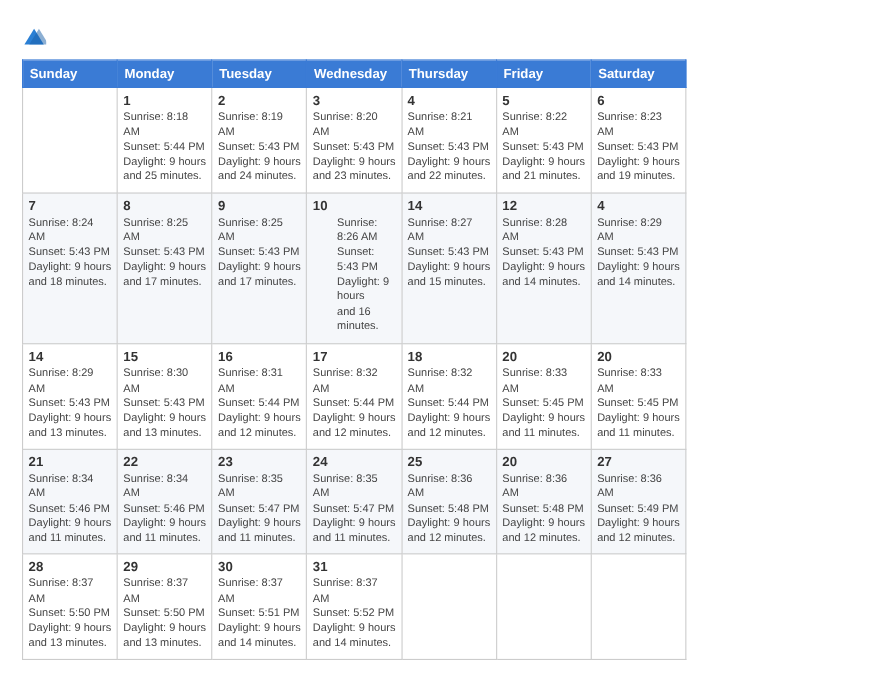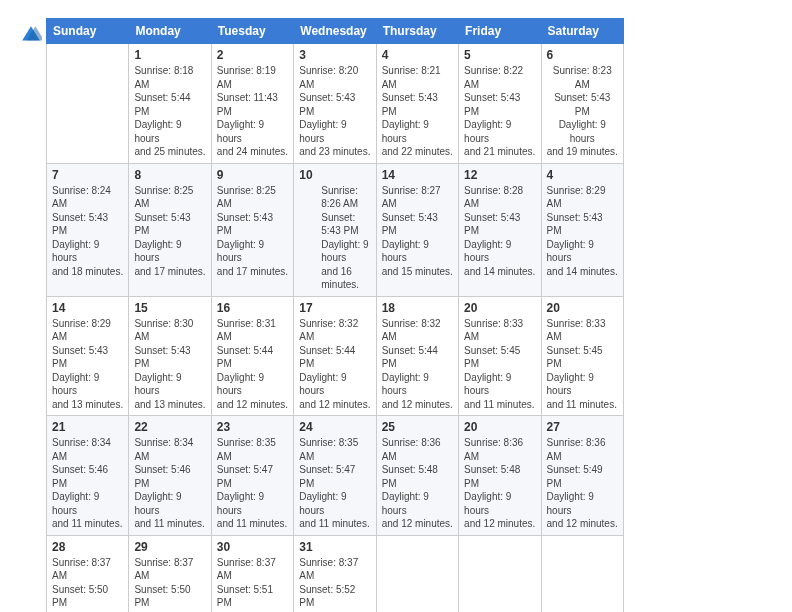--- a/index.html
+++ b/index.html
@@ -8,21 +8,21 @@
       height: 612px;
       font-family: Arial, sans-serif;
       background: #fff;
       overflow: hidden;
     }
     .page {
       width: 628px;
       height: 612px;
       padding: 18px 4px 12px 20px;
       display: flex;
-      flex-direction: row;
+      flex-direction: column;
     }
     .header {
       display: flex;
       align-items: flex-start;
       justify-content: space-between;
       margin-bottom: 8px;
     }
     .logo {
       display: flex;
       align-items: center;
@@ -144,21 +144,21 @@
           <td>
             <span class="day-num">1</span>
             <div class="day-info" style="white-space: pre-line;">Sunrise: 8:18 AM
 Sunset: 5:44 PM
 Daylight: 9 hours
 and 25 minutes.</div>
           </td>
           <td>
             <span class="day-num">2</span>
             <div class="day-info" style="white-space: pre-line;">Sunrise: 8:19 AM
-Sunset: 11:43 PM
+Sunset: 5:43 PM
 Daylight: 9 hours
 and 24 minutes.</div>
           </td>
           <td>
             <span class="day-num">3</span>
             <div class="day-info" style="white-space: pre-line;">Sunrise: 8:20 AM
 Sunset: 5:43 PM
 Daylight: 9 hours
 and 23 minutes.</div>
           </td>
@@ -171,21 +171,21 @@
           </td>
           <td>
             <span class="day-num">5</span>
             <div class="day-info" style="white-space: pre-line;">Sunrise: 8:22 AM
 Sunset: 5:43 PM
 Daylight: 9 hours
 and 21 minutes.</div>
           </td>
           <td>
             <span class="day-num">6</span>
-            <div class="day-info" style="white-space: pre-line; text-align: center;">Sunrise: 8:23 AM
+            <div class="day-info" style="white-space: pre-line;">Sunrise: 8:23 AM
 Sunset: 5:43 PM
 Daylight: 9 hours
 and 19 minutes.</div>
           </td>
         </tr>
         <tr>
           <td>
             <span class="day-num">7</span>
             <div class="day-info" style="white-space: pre-line;">Sunrise: 8:24 AM
 Sunset: 5:43 PM

